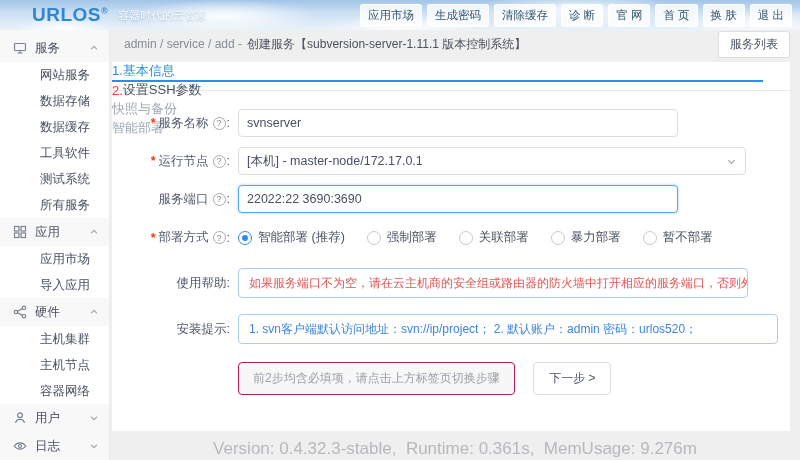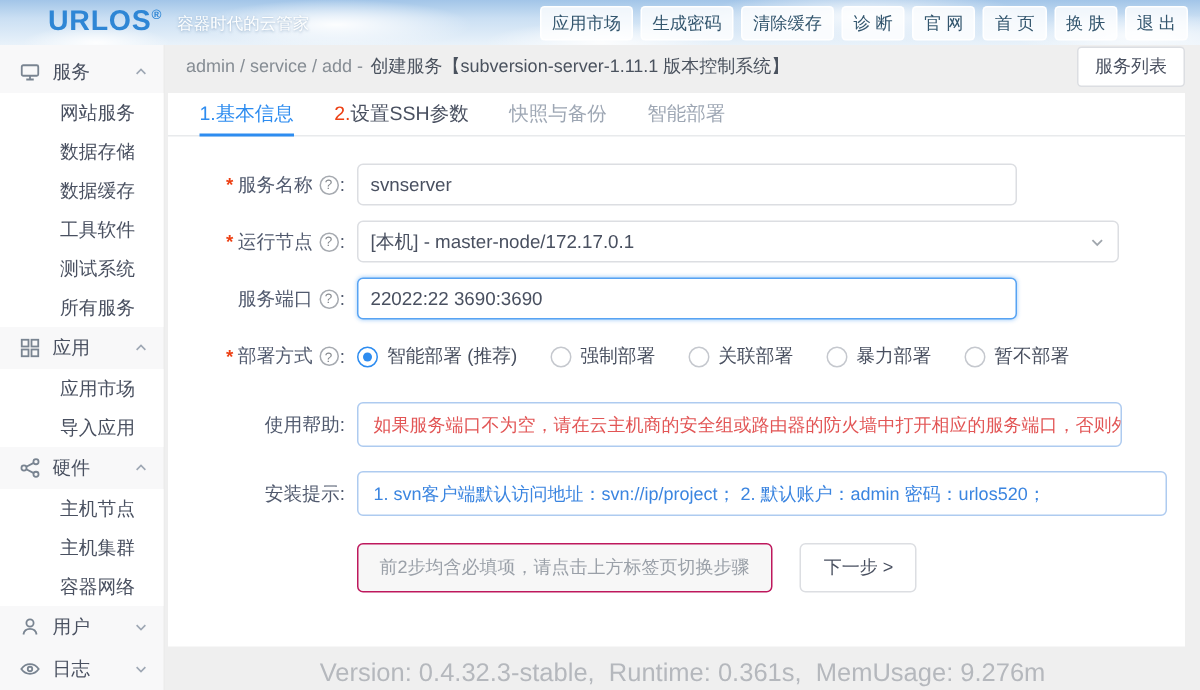--- a/index.html
+++ b/index.html
@@ -40,21 +40,21 @@
   
   .main { flex:1; background:#efefef; }
   .crumbbar { height:28px; display:flex; align-items:center; padding:0 10px 0 14px; font-size:12px; }
   .crumb-path { color:#868d94; }
   .crumb-title { color:#4a525e; margin-left:5px; }
   .list-btn { margin-left:auto; background:#fff; border:1px solid #dcdee2; border-radius:3px;
     padding:4px 11px; font-size:12px; color:#495060; cursor:pointer; font-family:inherit; }
 
   .card { background:#fff; margin:4px 10px 0 2px; height:369px; }
 
-  .tabs { display:flex; padding-left:21px; border-bottom:1px solid #e8eaec; height:29px; }
+  .tabs { display:flex; border-bottom:1px solid #e8eaec; height:29px;flex-direction:column; }
   .tab { display:flex; align-items:center; margin-right:27px; font-size:13px; color:#9ea7b4;
     border-bottom:2px solid transparent; margin-bottom:-1px; cursor:pointer; }
   .tab.active { color:#2d8cf0; border-bottom-color:#2d8cf0; }
   .tab .num-red { color:#ed4014; }
   .tab .dark { color:#495060; }
 
   .row { display:flex; align-items:center; }
   .label-cell { width:118px; display:flex; justify-content:flex-end; align-items:center;
     font-size:12.5px; color:#515a6e; flex-shrink:0; }
   .star { color:#ed4014; margin-right:3px; font-weight:bold; }
@@ -166,22 +166,22 @@
           </svg>
         </span>
       <span>硬件</span>
       <span class="chev">
         <svg width="10" height="10" viewBox="0 0 12 12" fill="none" stroke="#9ea7b4" stroke-width="1.3">
             <polyline points="2.5,7.5 6,4 9.5,7.5"></polyline>
           </svg>
         </span>
     </div>
     <div class="submenu">
+      <div class="sitem">主机集群</div>
       <div class="sitem">主机节点</div>
-      <div class="sitem">主机集群</div>
       <div class="sitem">容器网络</div>
     </div>
 
     <div class="grp">
       <span class="gicon">
         <svg width="14" height="14" viewBox="0 0 14 14" fill="none" stroke="#798491" stroke-width="1.2">
             <circle cx="7" cy="4.3" r="2.4"></circle>
             <path d="M2.6 12c.4-2.4 2.2-3.7 4.4-3.7s4 1.3 4.4 3.7"></path>
           </svg>
         </span>

